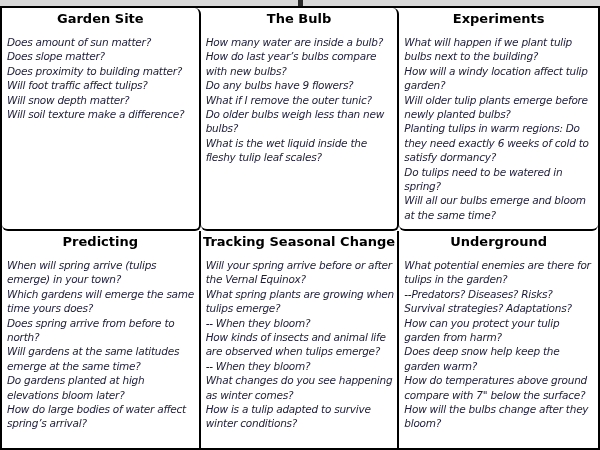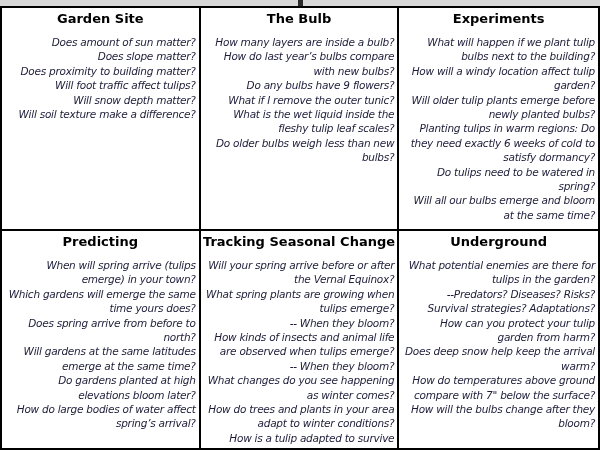--- a/index.html
+++ b/index.html
@@ -34,42 +34,42 @@
     display: grid;
     grid-template-columns: 1fr 1fr 1fr;
     grid-template-rows: 223px 1fr;
     background: #ffffff;
   }
   .cell {
     box-sizing: border-box;
     overflow: hidden;
     padding: 2px 2px 0 2px;
   }
-  .cell.cb { border-bottom: 2px solid #000000; }
+  .cell.cb { border-bottom: 2px solid #000000; border-radius: 6px; }
   .cell.cr { border-right: 2px solid #000000; }
   .cell-title {
     font-weight: bold;
     font-size: 13px;
     line-height: 16px;
     text-align: center;
     color: #000000;
     margin-top: 1px;
     letter-spacing: 0px;
     white-space: nowrap;
   }
   .q-list {
     margin-top: 8px;
     padding: 0 1px 0 3px;
     font-style: italic;
     font-size: 10.5px;
     line-height: 14.4px;
     letter-spacing: -0.25px;
     color: #1c1c38;
   }
-  .q-item { margin: 0; text-align: right; }
+  .q-item { margin: 0; }
 </style>
 </head>
 <body>
 
 <div class="top-strip">
   <div class="fragment"></div>
 </div>
 
 <div class="qtable">
 
@@ -81,26 +81,26 @@
         <div class="q-item">Does proximity to building matter?</div>
         <div class="q-item">Will foot traffic affect tulips?</div>
         <div class="q-item">Will snow depth matter?</div>
         <div class="q-item">Will soil texture make a difference?</div>
       </div>
   </div>
 
   <div class="cell cb cr">
     <div class="cell-title">The Bulb</div>
     <div class="q-list">
-        <div class="q-item">How many layers are inside a bulb?</div>
+        <div class="q-item">How many water are inside a bulb?</div>
         <div class="q-item">How do last year’s bulbs compare with new bulbs?</div>
         <div class="q-item">Do any bulbs have 9 flowers?</div>
         <div class="q-item">What if I remove the outer tunic?</div>
+        <div class="q-item">Do older bulbs weigh less than new bulbs?</div>
         <div class="q-item">What is the wet liquid inside the fleshy tulip leaf scales?</div>
-        <div class="q-item">Do older bulbs weigh less than new bulbs?</div>
       </div>
   </div>
 
   <div class="cell cb">
     <div class="cell-title">Experiments</div>
     <div class="q-list">
         <div class="q-item">What will happen if we plant tulip bulbs next to the building?</div>
         <div class="q-item">How will a windy location affect tulip garden?</div>
         <div class="q-item">Will older tulip plants emerge before newly planted bulbs?</div>
         <div class="q-item">Planting tulips in warm regions: Do they need exactly 6 weeks of cold to satisfy dormancy?</div>
@@ -123,30 +123,29 @@
 
   <div class="cell cr">
     <div class="cell-title">Tracking Seasonal Change</div>
     <div class="q-list">
         <div class="q-item">Will your spring arrive before or after the Vernal Equinox?</div>
         <div class="q-item">What spring plants are growing when tulips emerge?</div>
         <div class="q-item">-- When they bloom?</div>
         <div class="q-item">How kinds of insects and animal life are observed when tulips emerge?</div>
         <div class="q-item">-- When they bloom?</div>
         <div class="q-item">What changes do you see happening as winter comes?</div>
-        <div class="q-item">How do trees and plants in your area adapt to winter conditions?</div>
         <div class="q-item">How is a tulip adapted to survive winter conditions?</div>
       </div>
   </div>
 
   <div class="cell">
     <div class="cell-title">Underground</div>
     <div class="q-list">
         <div class="q-item">What potential enemies are there for tulips in the garden?</div>
         <div class="q-item">--Predators? Diseases? Risks? Survival strategies? Adaptations?</div>
         <div class="q-item">How can you protect your tulip garden from harm?</div>
-        <div class="q-item">Does deep snow help keep the arrival warm?</div>
+        <div class="q-item">Does deep snow help keep the garden warm?</div>
         <div class="q-item">How do temperatures above ground compare with 7" below the surface?</div>
         <div class="q-item">How will the bulbs change after they bloom?</div>
       </div>
   </div>
 
 </div>
 
 </body></html>

